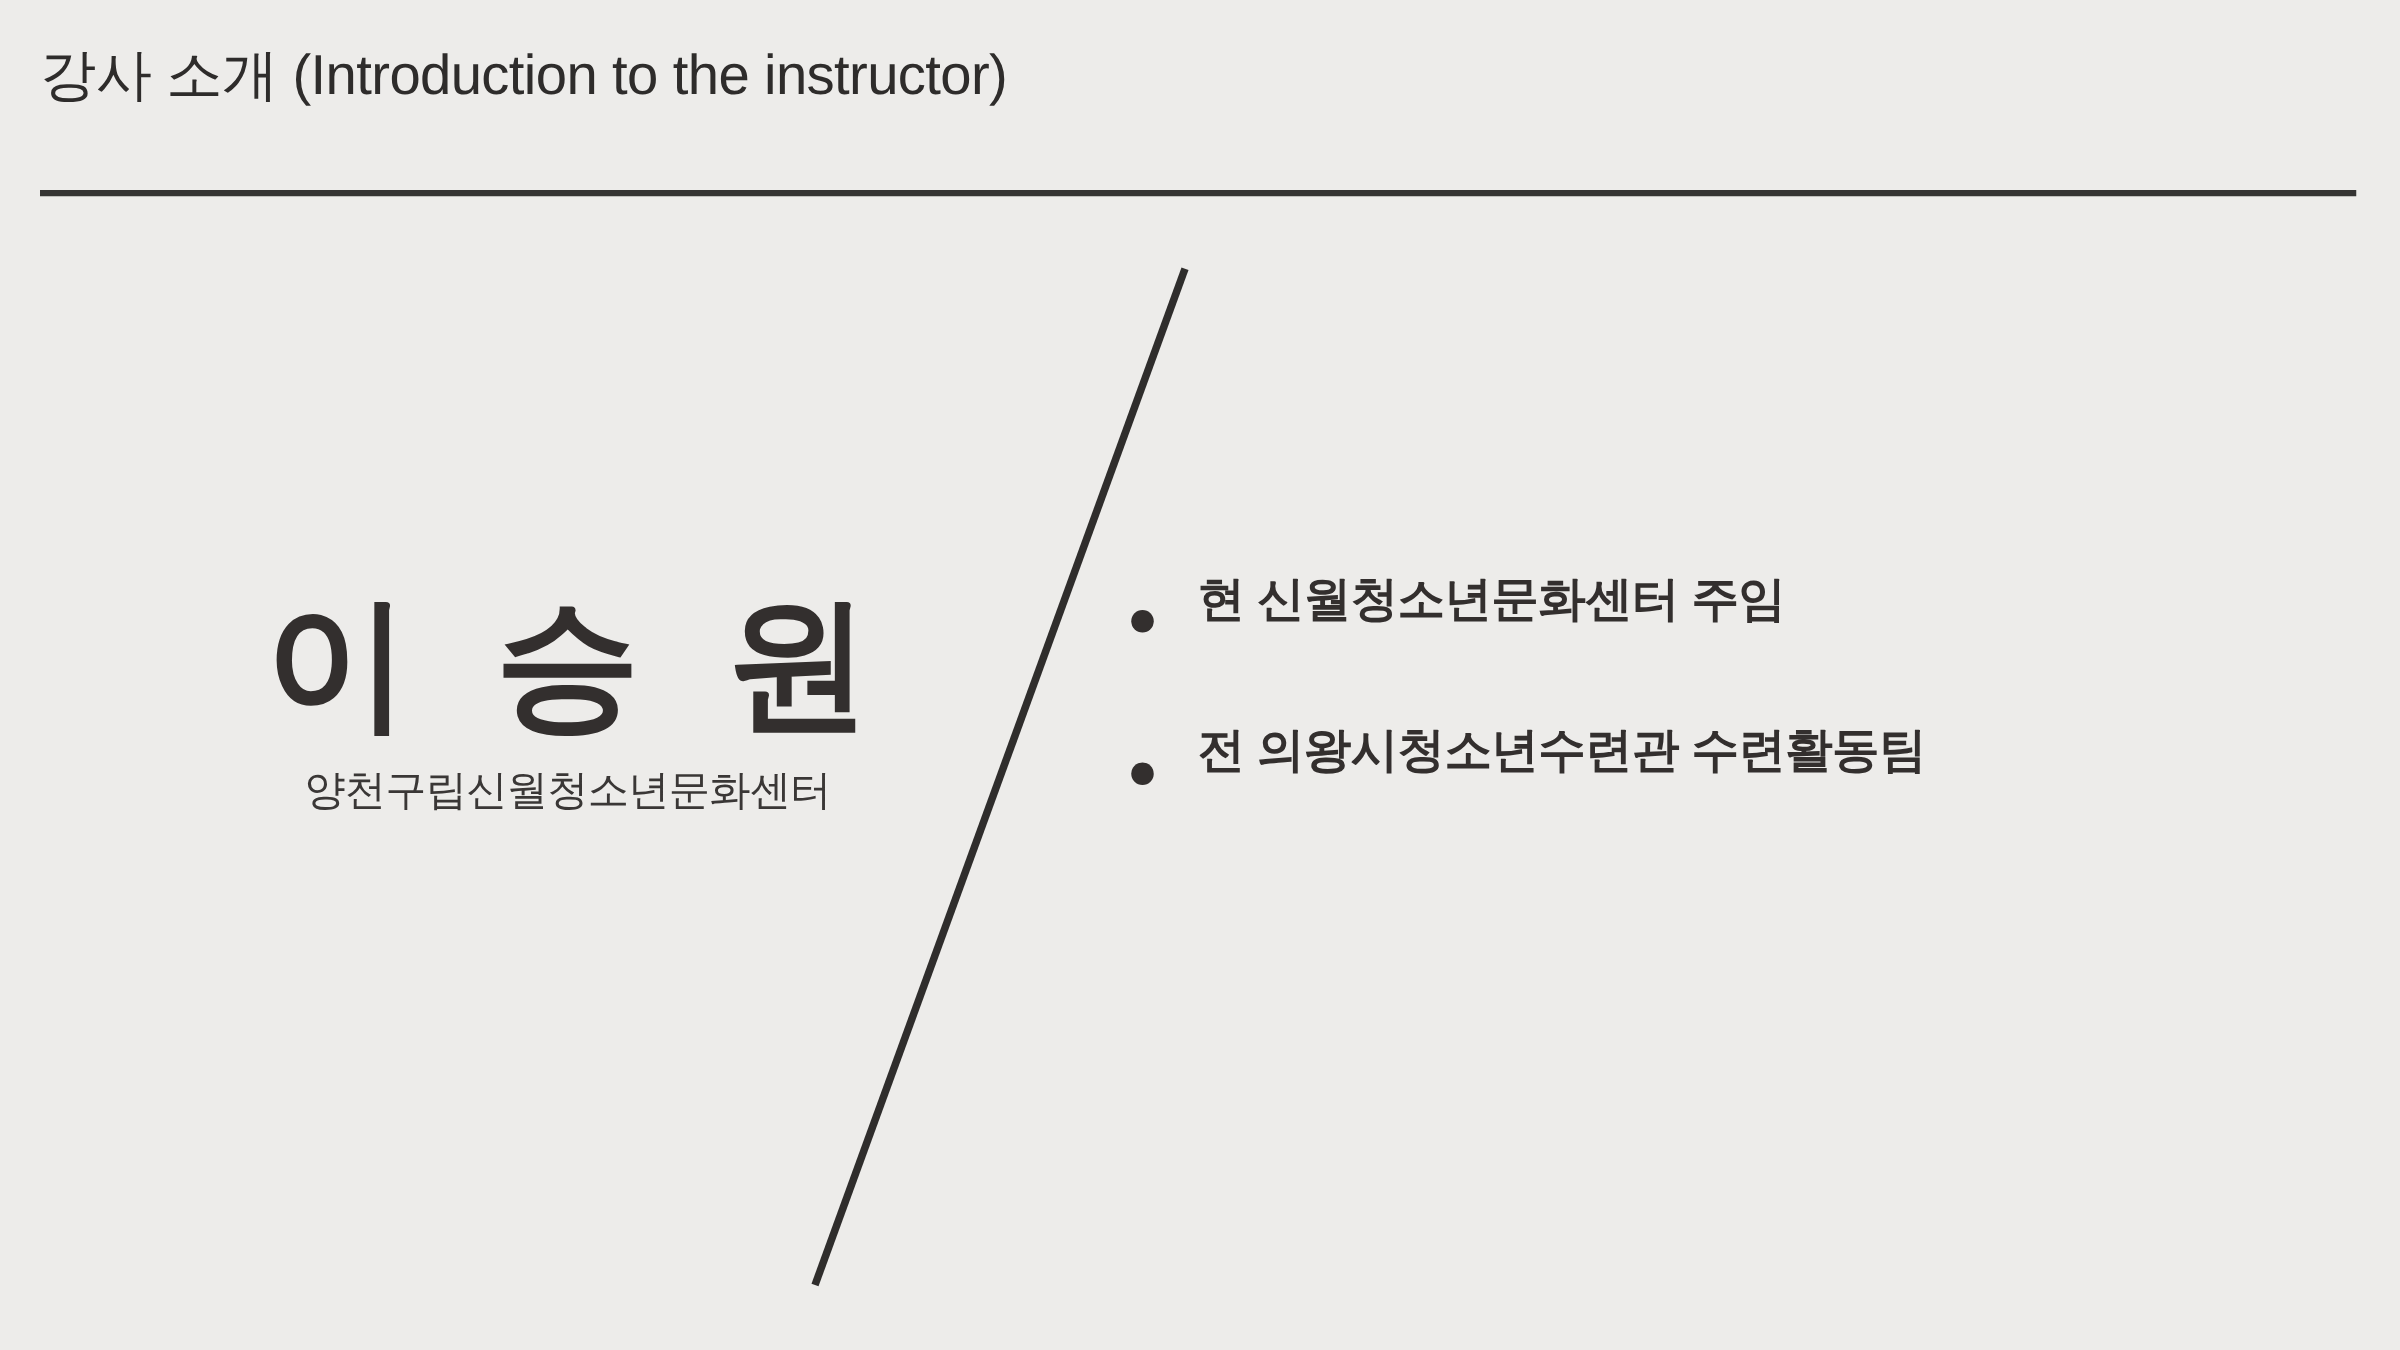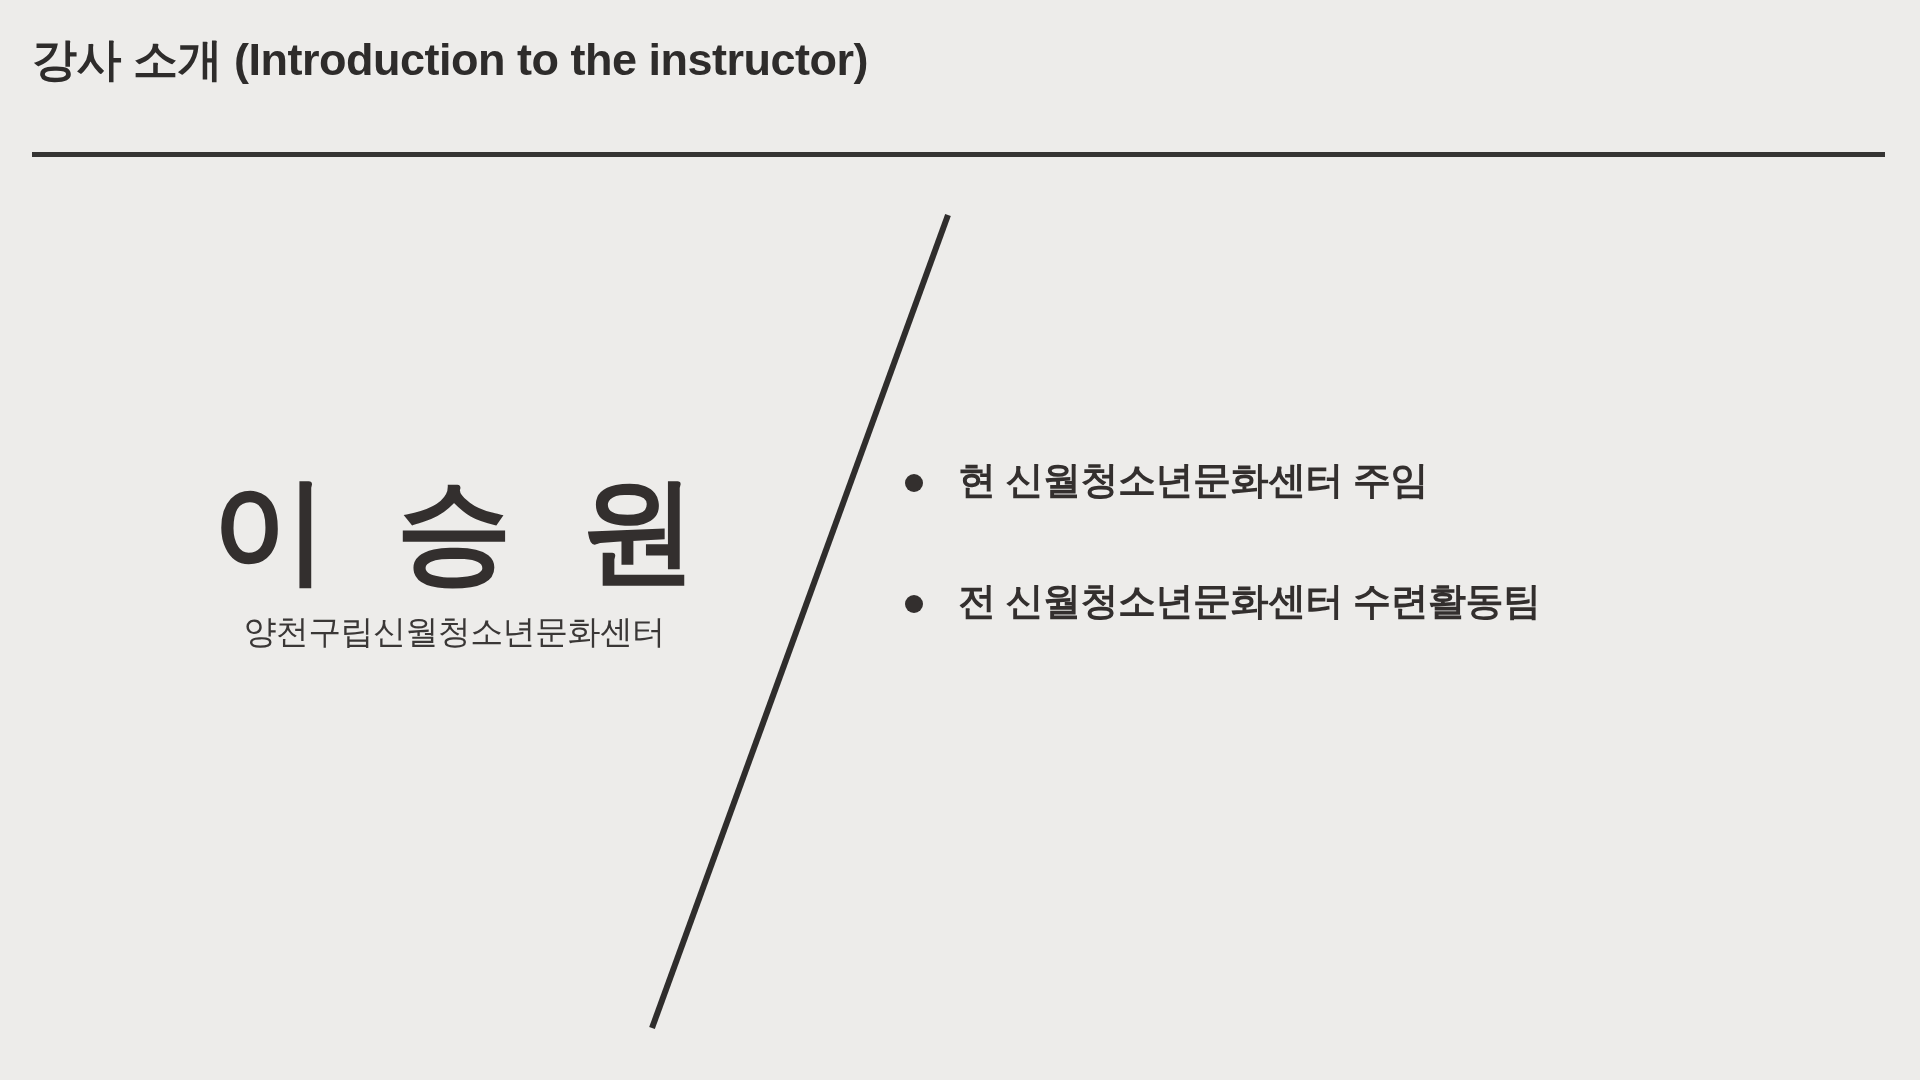--- a/index.html
+++ b/index.html
@@ -24,21 +24,21 @@
 
   
   #slide-header {
     position: absolute;
     left: 32px;
     top: 34px;
     width: 1853px;
   }
   #slide-title {
     font-size: 45px;
-    font-weight: 700;
+    font-weight: 400;
     color: #2e2c2b;
     letter-spacing: -0.5px;
     line-height: 1.15;
     white-space: nowrap;
   }
   #title-rule {
     position: absolute;
     left: 32px;
     top: 152px;
     width: 1853px;
@@ -90,21 +90,21 @@
     position: absolute;
     left: 905px;
     top: 455px;
     width: 960px;
     margin: 0;
     padding: 0;
     list-style: none;
   }
   .credential-item {
     display: flex;
-    align-items: flex-start;
+    align-items: flex-end;
     margin-bottom: 70px;
   }
   .credential-item:last-child { margin-bottom: 0; }
   .credential-bullet {
     flex: 0 0 auto;
     width: 18px;
     height: 18px;
     border-radius: 50%;
     background: #332f2e;
     margin-top: 19px;
@@ -138,17 +138,17 @@
     <div id="instructor-affiliation">양천구립신월청소년문화센터</div>
   </div>
 
   <ul id="credentials-list">
     <li class="credential-item">
       <span class="credential-bullet"></span>
       <span class="credential-text">현 신월청소년문화센터 주임</span>
     </li>
     <li class="credential-item">
       <span class="credential-bullet"></span>
-      <span class="credential-text">전 신월청소년문화센터 수련활동팀</span>
+      <span class="credential-text">전 의왕시청소년수련관 수련활동팀</span>
     </li>
   </ul>
 
 </div>
 
 </body></html>

